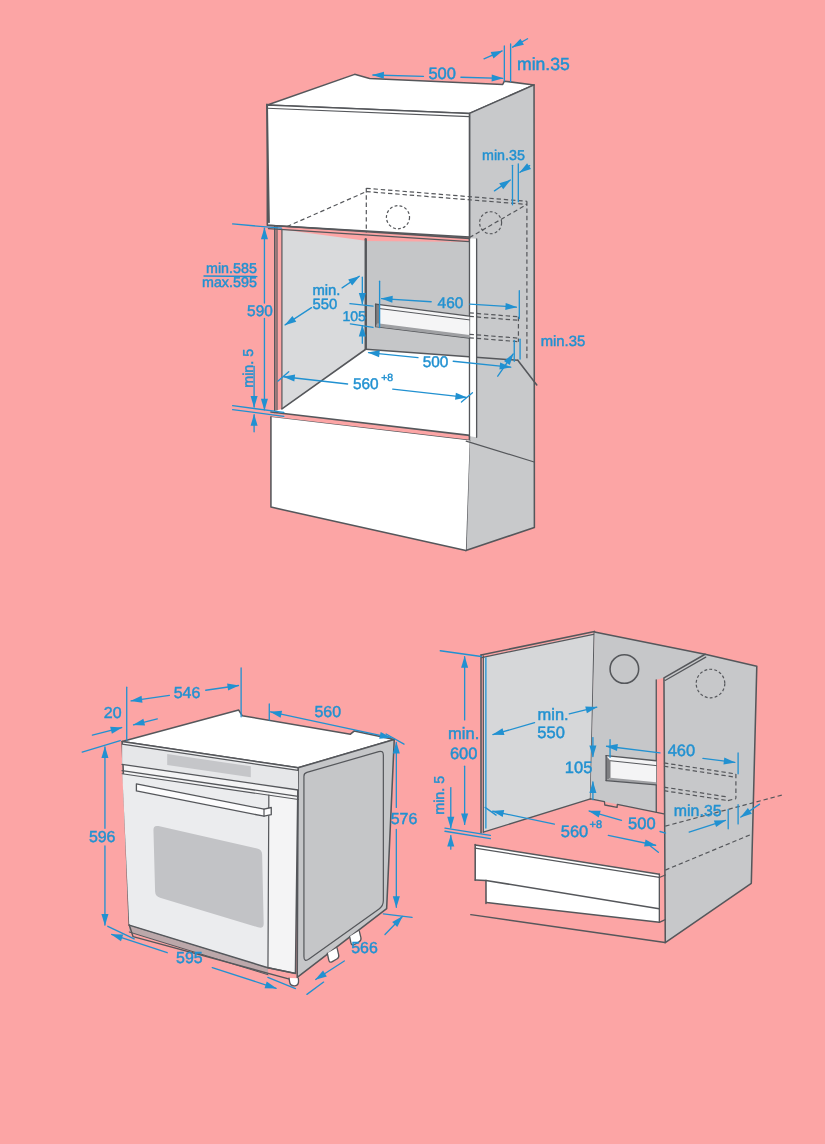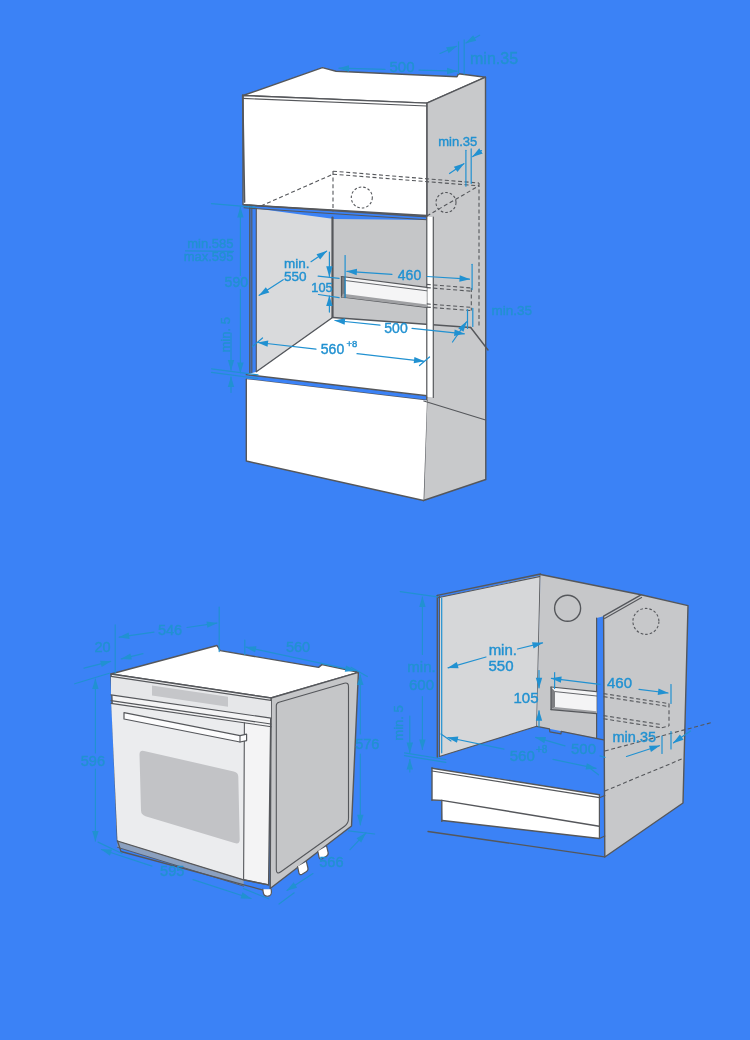--- a/index.html
+++ b/index.html
@@ -1,16 +1,16 @@
 <!DOCTYPE html>
 <html><head>
 <meta charset="utf-8">
 <style>
   html,body{margin:0;padding:0;background:#ffffff;}
-  #page{width:750px;height:1040px;position:relative;background:#3b82f6;overflow:hidden;}
+  #page{width:750px;height:1040px;position:relative;background:#fca5a5;overflow:hidden;}
   svg{display:block;}
   text{font-family:"Liberation Sans",sans-serif;fill:#2191d1;}
 </style>
 </head>
 <body>
 <div id="page">
 <svg width="750" height="1040" viewBox="0 0 750 1040">
 <defs>
 <marker id="a" markerUnits="userSpaceOnUse" markerWidth="12" markerHeight="8" refX="10.4" refY="4" orient="auto-start-reverse">
           <path d="M0.4,0.8 L11,4 L0.4,7.2 Z" fill="#2191d1"></path>

